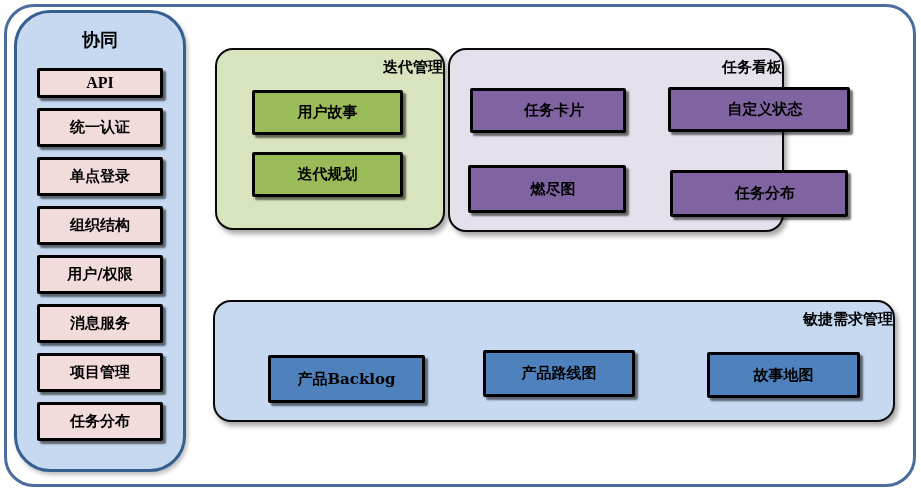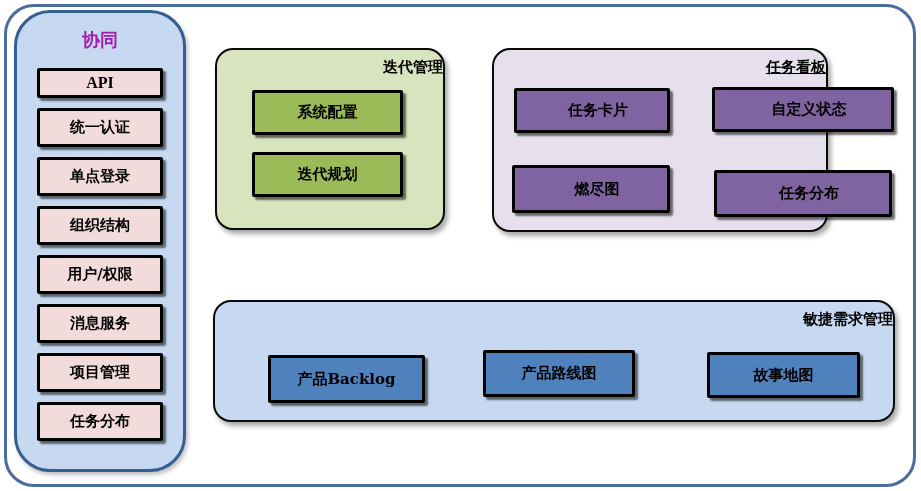--- a/index.html
+++ b/index.html
@@ -13,21 +13,21 @@
     border:3px solid var(--frame-border); border-radius:30px;
   }
   
   .sidebar {
     position:absolute; left:14px; top:10px; width:172px; height:462px;
     box-sizing:border-box; background:var(--sidebar-bg);
     border:3px solid var(--sidebar-border); border-radius:36px;
     box-shadow:2px 3px 4px rgba(0,0,0,0.25);
   }
   .sidebar-title {
-    margin-top:15px; text-align:center; font-size:18px; font-weight:bold; color:#a21caf;
+    margin-top:15px; text-align:center; font-size:18px; font-weight:bold; color:#000000;
   }
   .side-list {
     position:absolute; left:20px; top:55px; width:126px;
     display:flex; flex-direction:column; gap:10px;
   }
   
   .box {
     box-sizing:border-box; border:3px solid var(--box-border); border-radius:2px;
     display:flex; align-items:center; justify-content:center;
     font-weight:bold; font-size:15px; color:#000;
@@ -38,21 +38,21 @@
   .side-list .box { background:var(--pink-box); height:39px; width:126px; }
   .side-list .box:first-child { height:30px; }
   
   .panel {
     position:absolute; box-sizing:border-box;
     border:2px solid #0a0a0a; border-radius:18px;
     box-shadow:3px 4px 5px rgba(0,0,0,0.35);
   }
   .panel-title { text-align:right; font-weight:bold; font-size:15px; margin-top:8px; color:#000; }
   #iteration-panel { left:215px; top:48px; width:230px; height:182px; background:var(--green-panel); }
-  #kanban-panel    { left:492px; top:48px; width:336px; height:184px; background:var(--purple-panel);text-decoration:underline; }
+  #kanban-panel    { left:448px; top:48px; width:336px; height:184px; background:var(--purple-panel); }
   #agile-panel     { left:213px; top:300px; width:682px; height:122px; background:var(--blue-panel); }
   
   #iteration-list .box { position:absolute; left:35px; width:151px; height:45px; background:var(--green-box); }
   #iteration-list .box:nth-child(1) { top:40px; }
   #iteration-list .box:nth-child(2) { top:102px; }
   
   #kanban-list .box { position:absolute; background:var(--purple-box);padding-left:12px; }
   #kanban-list .box:nth-child(1) { left:20px;  top:38px;  width:156px; height:45px; }
   #kanban-list .box:nth-child(2) { left:218px; top:37px;  width:182px; height:45px; }
   #kanban-list .box:nth-child(3) { left:18px;  top:115px; width:158px; height:48px; }
@@ -79,21 +79,21 @@
         <div class="box">用户/权限</div>
         <div class="box">消息服务</div>
         <div class="box">项目管理</div>
         <div class="box">任务分布</div>
       </div>
   </div>
 
   <div class="panel" id="iteration-panel">
     <div class="panel-title">迭代管理</div>
     <div id="iteration-list">
-        <div class="box">系统配置</div>
+        <div class="box">用户故事</div>
         <div class="box">迭代规划</div>
       </div>
   </div>
 
   <div class="panel" id="kanban-panel">
     <div class="panel-title">任务看板</div>
     <div id="kanban-list">
         <div class="box">任务卡片</div>
         <div class="box">自定义状态</div>
         <div class="box">燃尽图</div>

